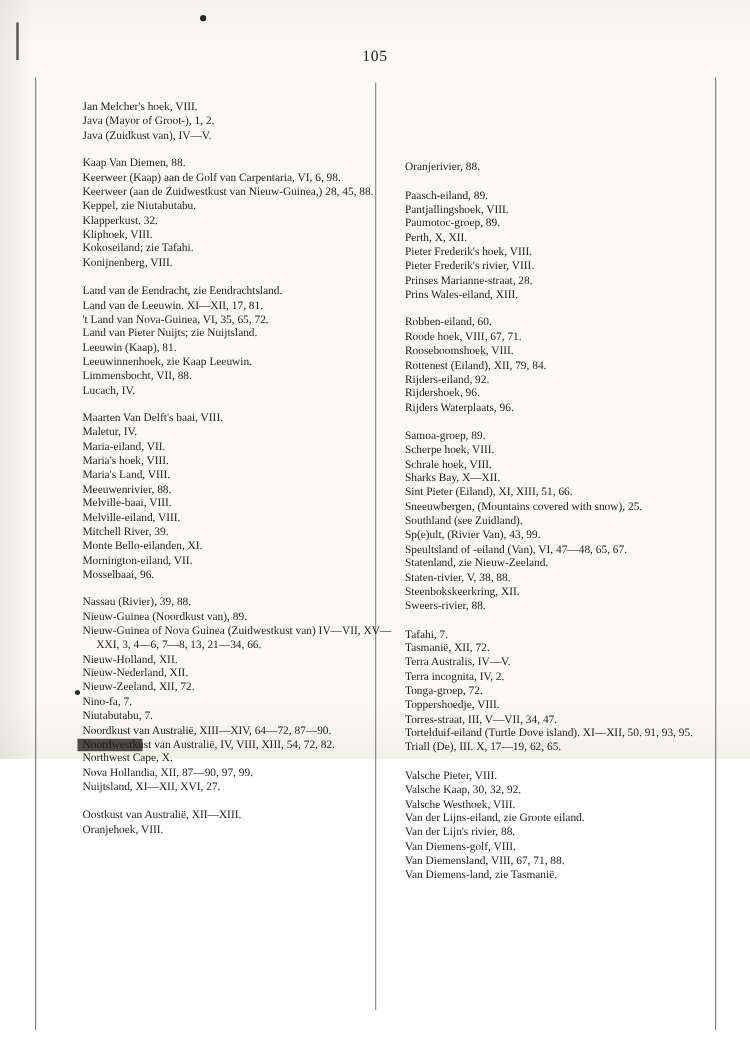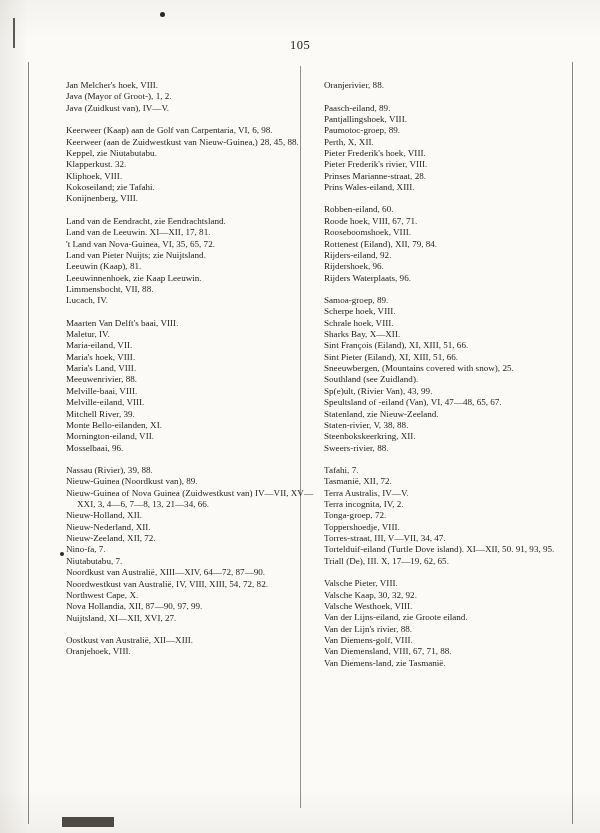--- a/index.html
+++ b/index.html
@@ -12,21 +12,21 @@
     height: 833px;
     position: relative;
     font-family: "Liberation Serif", serif;
     color: #1c1a18;
     overflow: hidden;
   }
   .page {
     position: absolute;
     left: 0; top: 0;
     width: 600px;
-    height: 833px;
+    height: 607px;
     background: #fbfaf7;
   }
   
   .paper-tint {
     position: absolute;
     inset: 0;
     background:
       linear-gradient(90deg, rgba(140,130,115,0.13) 0px, rgba(255,255,255,0) 28px),
       linear-gradient(180deg, rgba(160,150,135,0.08) 0px, rgba(255,255,255,0) 40px),
       linear-gradient(0deg, rgba(160,150,135,0.10) 0px, rgba(255,255,255,0) 46px);
@@ -96,21 +96,21 @@
     width: 600px;
     display: flex;
   }
   .col {
     width: 252px;
     font-size: 9.1px;
     line-height: 11.35px;
     color: #201d19;
   }
   .col.left { margin-left: 66px; }
-  .col.right { margin-left: 6px; }
+  .col.right { margin-left: 6px; margin-top: 48px; }
 
   .entry {
     margin: 0;
     padding: 0;
     text-indent: 0;
     padding-left: 11px;
   }
   .entry > span.txt {
     display: inline;
     margin-left: -11px;
@@ -133,20 +133,21 @@
   <div class="rule left"></div>
   <div class="rule center"></div>
   <div class="rule right"></div>
 
   <div class="columns">
     <div class="col left" id="col-left">
         <div class="entry hang"><span class="txt">Jan Melcher's hoek, VIII.</span></div>
         <div class="entry hang"><span class="txt">Java (Mayor of Groot-), 1, 2.</span></div>
         <div class="entry hang"><span class="txt">Java (Zuidkust van), IV—V.</span></div>
         <div class="gap"></div>
+        <div class="entry hang"><span class="txt">Kaap Van Diemen, 88.</span></div>
         <div class="entry hang"><span class="txt">Keerweer (Kaap) aan de Golf van Carpentaria, VI, 6, 98.</span></div>
         <div class="entry hang"><span class="txt">Keerweer (aan de Zuidwestkust van Nieuw-Guinea,) 28, 45, 88.</span></div>
         <div class="entry hang"><span class="txt">Keppel, zie Niutabutabu.</span></div>
         <div class="entry hang"><span class="txt">Klapperkust. 32.</span></div>
         <div class="entry hang"><span class="txt">Kliphoek, VIII.</span></div>
         <div class="entry hang"><span class="txt">Kokoseiland; zie Tafahi.</span></div>
         <div class="entry hang"><span class="txt">Konijnenberg, VIII.</span></div>
         <div class="gap"></div>
         <div class="entry hang"><span class="txt">Land van de Eendracht, zie Eendrachtsland.</span></div>
         <div class="entry hang"><span class="txt">Land van de Leeuwin. XI—XII, 17, 81.</span></div>
@@ -204,21 +205,20 @@
         <div class="entry hang"><span class="txt">Rooseboomshoek, VIII.</span></div>
         <div class="entry hang"><span class="txt">Rottenest (Eiland), XII, 79, 84.</span></div>
         <div class="entry hang"><span class="txt">Rijders-eiland, 92.</span></div>
         <div class="entry hang"><span class="txt">Rijdershoek, 96.</span></div>
         <div class="entry hang"><span class="txt">Rijders Waterplaats, 96.</span></div>
         <div class="gap"></div>
         <div class="entry hang"><span class="txt">Samoa-groep, 89.</span></div>
         <div class="entry hang"><span class="txt">Scherpe hoek, VIII.</span></div>
         <div class="entry hang"><span class="txt">Schrale hoek, VIII.</span></div>
         <div class="entry hang"><span class="txt">Sharks Bay, X—XII.</span></div>
-        <div class="entry hang"><span class="txt">Sint François (Eiland), XI, XIII, 51, 66.</span></div>
         <div class="entry hang"><span class="txt">Sint Pieter (Eiland), XI, XIII, 51, 66.</span></div>
         <div class="entry hang"><span class="txt">Sneeuwbergen, (Mountains covered with snow), 25.</span></div>
         <div class="entry hang"><span class="txt">Southland (see Zuidland).</span></div>
         <div class="entry hang"><span class="txt">Sp(e)ult, (Rivier Van), 43, 99.</span></div>
         <div class="entry hang"><span class="txt">Speultsland of -eiland (Van), VI, 47—48, 65, 67.</span></div>
         <div class="entry hang"><span class="txt">Statenland, zie Nieuw-Zeeland.</span></div>
         <div class="entry hang"><span class="txt">Staten-rivier, V, 38, 88.</span></div>
         <div class="entry hang"><span class="txt">Steenbokskeerkring, XII.</span></div>
         <div class="entry hang"><span class="txt">Sweers-rivier, 88.</span></div>
         <div class="gap"></div>

